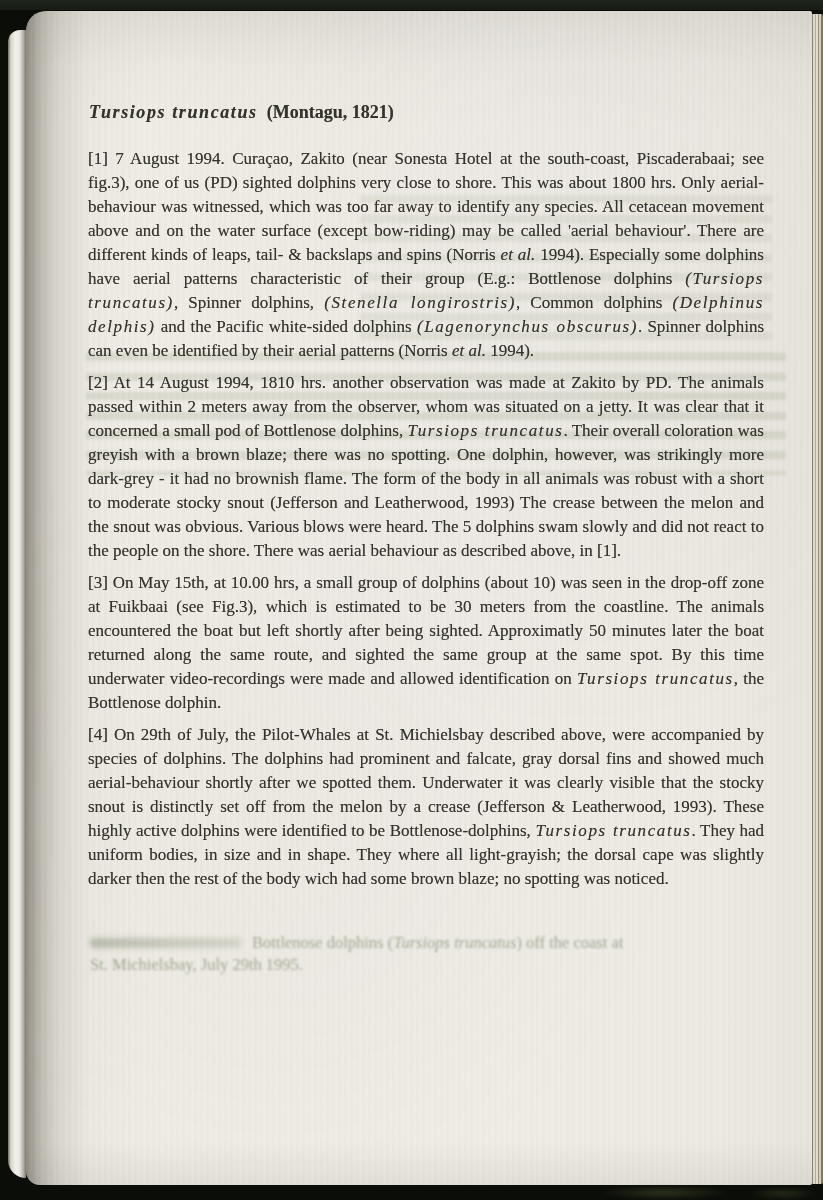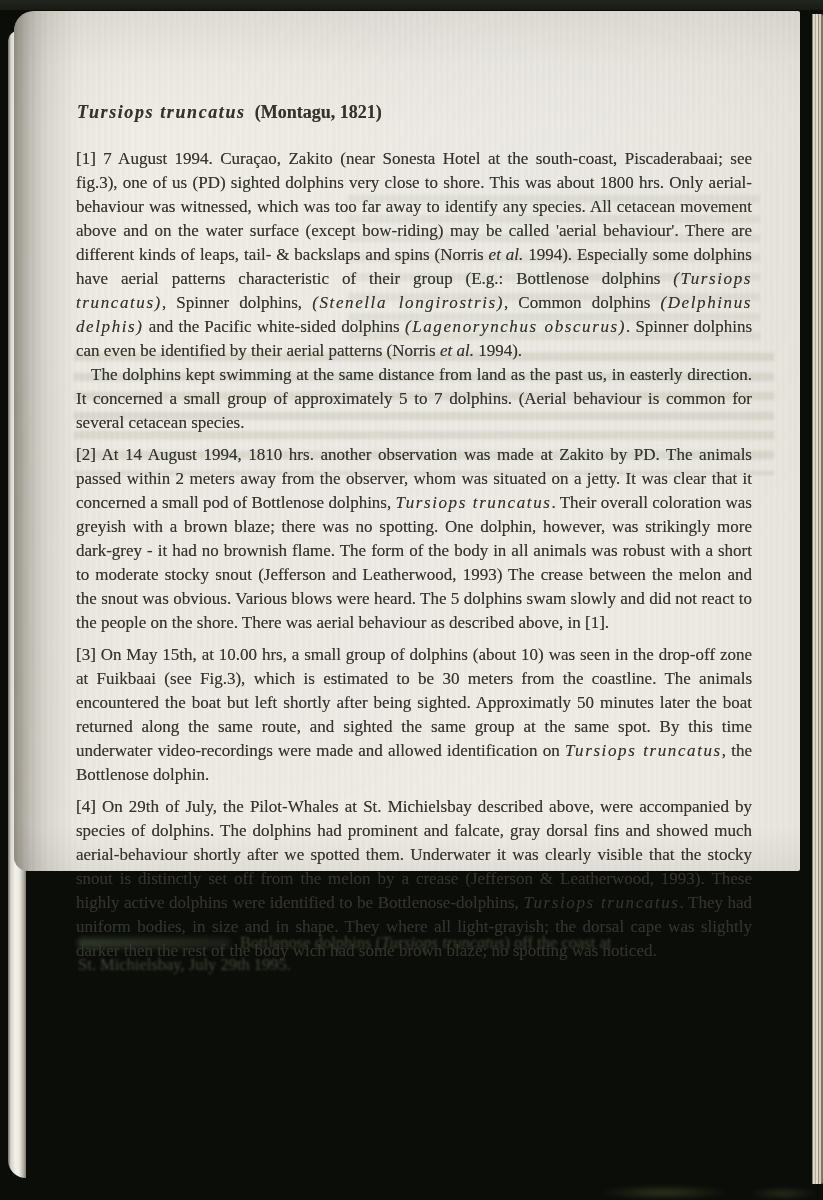--- a/index.html
+++ b/index.html
@@ -24,21 +24,21 @@
   
   .right-pages-edge {
     position:absolute; left:812px; top:14px; width:11px; height:1170px;
     border-radius:0 2px 2px 0;
     background:repeating-linear-gradient(90deg,
       #8a8578 0 1px, #ddd7c6 1px 3px, #b4ad9c 3px 4px,
       #e2dccb 4px 6px, #978f7e 6px 7px, #d5cdb8 7px 9px, #7e7769 9px 11px);
   }
 
   .page {
-    position:absolute; left:14px; top:11px; width:786px; height:860px;
+    position:absolute; left:26px; top:11px; width:786px; height:1174px;
     border-radius:20px 2px 2px 14px;
     background:
       linear-gradient(180deg, rgba(152,150,140,0.20) 0px, rgba(152,150,140,0.05) 55px, rgba(152,150,140,0) 120px),
       linear-gradient(0deg, rgba(140,138,128,0.14) 0px, rgba(140,138,128,0) 45px),
       linear-gradient(90deg, #c9c5bb 0px, #e3e0d8 26px, #ece9e2 60px, #f0ede6 120px, #f0ede7 60%, #edeae3 88%, #e8e5dd 100%);
   }
 
   .gutter-shadow {
     position:absolute; left:0; top:0; bottom:0; width:64px;
     border-radius:20px 0 0 14px;
@@ -120,21 +120,20 @@
     <div class="gutter-shadow"></div>
 
     <div class="ghost-lines ghost-a"></div>
     <div class="ghost-lines ghost-b"></div>
 
     <div class="content">
       <h1 class="doc-title"><span class="it bd sp">Tursiops truncatus</span><span class="bd">&nbsp; (Montagu, 1821)</span></h1>
 
       <p><span>[1] 7 August 1994. Curaçao, Zakito (near Sonesta Hotel at the south-coast, Piscaderabaai; see fig.3), one of us (PD) sighted dolphins very close to shore. This was about 1800 hrs. Only aerial-behaviour was witnessed, which was too far away to identify any species. All cetacean movement above and on the water surface (except bow-riding) may be called 'aerial behaviour'. There are different kinds of leaps, tail- &amp; backslaps and spins (Norris </span><span class="it">et al.</span><span> 1994). Especially some dolphins have aerial patterns characteristic of their group (E.g.: Bottlenose dolphins </span><span class="it sp">(Tursiops truncatus)</span><span>, Spinner dolphins, </span><span class="it sp">(Stenella longirostris)</span><span>, Common dolphins </span><span class="it sp">(Delphinus delphis)</span><span> and the Pacific white-sided dolphins </span><span class="it sp">(Lagenorynchus obscurus)</span><span>. Spinner dolphins can even be identified by their aerial patterns (Norris </span><span class="it">et al.</span><span> 1994).</span></p>
 
-      <p class="indent"><span>The dolphins kept swimming at the same distance from land as the past us, in easterly direction. It concerned a small group of approximately 5 to 7 dolphins. (Aerial behaviour is common for several cetacean species.</span></p>
 
       <p class="gap"><span>[2] At 14 August 1994, 1810 hrs. another observation was made at Zakito by PD. The animals passed within 2 meters away from the observer, whom was situated on a jetty. It was clear that it concerned a small pod of Bottlenose dolphins, </span><span class="it sp">Tursiops truncatus</span><span>. Their overall coloration was greyish with a brown blaze; there was no spotting. One dolphin, however, was strikingly more dark-grey - it had no brownish flame. The form of the body in all animals was robust with a short to moderate stocky snout (Jefferson and Leatherwood, 1993) The crease between the melon and the snout was obvious. Various blows were heard. The 5 dolphins swam slowly and did not react to the people on the shore. There was aerial behaviour as described above, in [1].</span></p>
 
       <p class="gap"><span>[3] On May 15th, at 10.00 hrs, a small group of dolphins (about 10) was seen in the drop-off zone at Fuikbaai (see Fig.3), which is estimated to be 30 meters from the coastline. The animals encountered the boat but left shortly after being sighted. Approximatly 50 minutes later the boat returned along the same route, and sighted the same group at the same spot. By this time underwater video-recordings were made and allowed identification on </span><span class="it sp">Tursiops truncatus</span><span>, the Bottlenose dolphin.</span></p>
 
       <p class="gap"><span>[4] On 29th of July, the Pilot-Whales at St. Michielsbay described above, were accompanied by species of dolphins. The dolphins had prominent and falcate, gray dorsal fins and showed much aerial-behaviour shortly after we spotted them. Underwater it was clearly visible that the stocky snout is distinctly set off from the melon by a crease (Jefferson &amp; Leatherwood, 1993). These highly active dolphins were identified to be Bottlenose-dolphins, </span><span class="it sp">Tursiops truncatus</span><span>. They had uniform bodies, in size and in shape. They where all light-grayish; the dorsal cape was slightly darker then the rest of the body wich had some brown blaze; no spotting was noticed.</span></p>
     </div>
 
     <div class="ghost-caption">
       <div>

